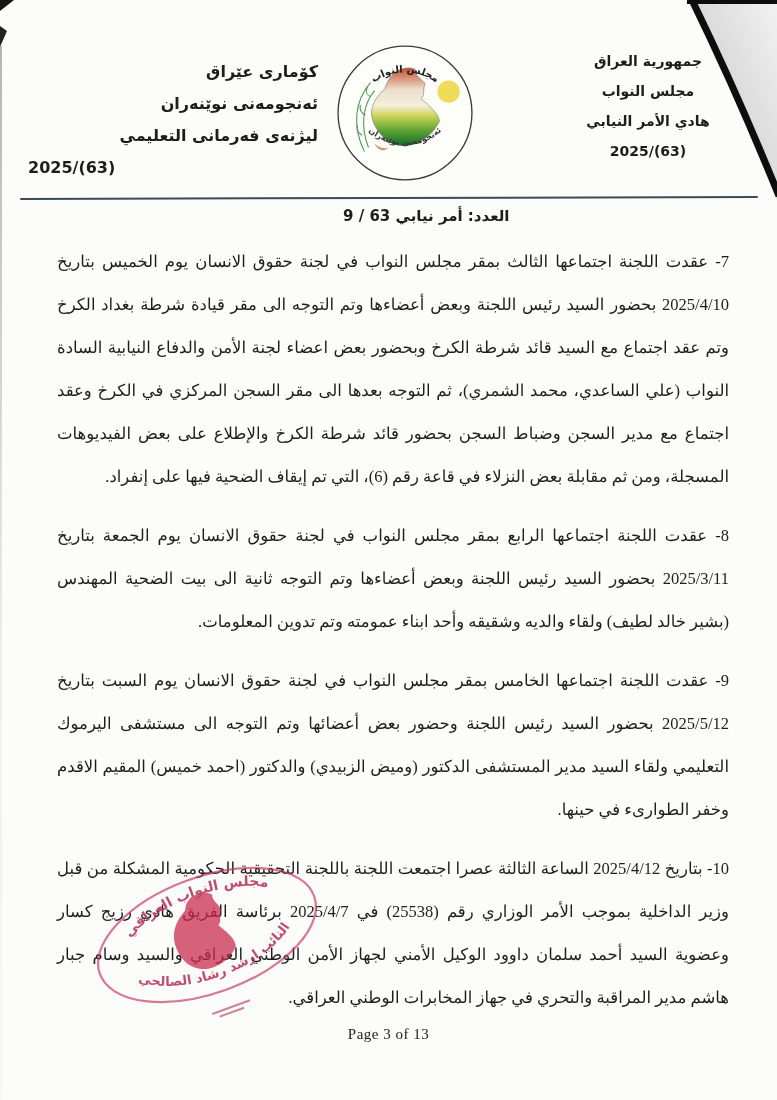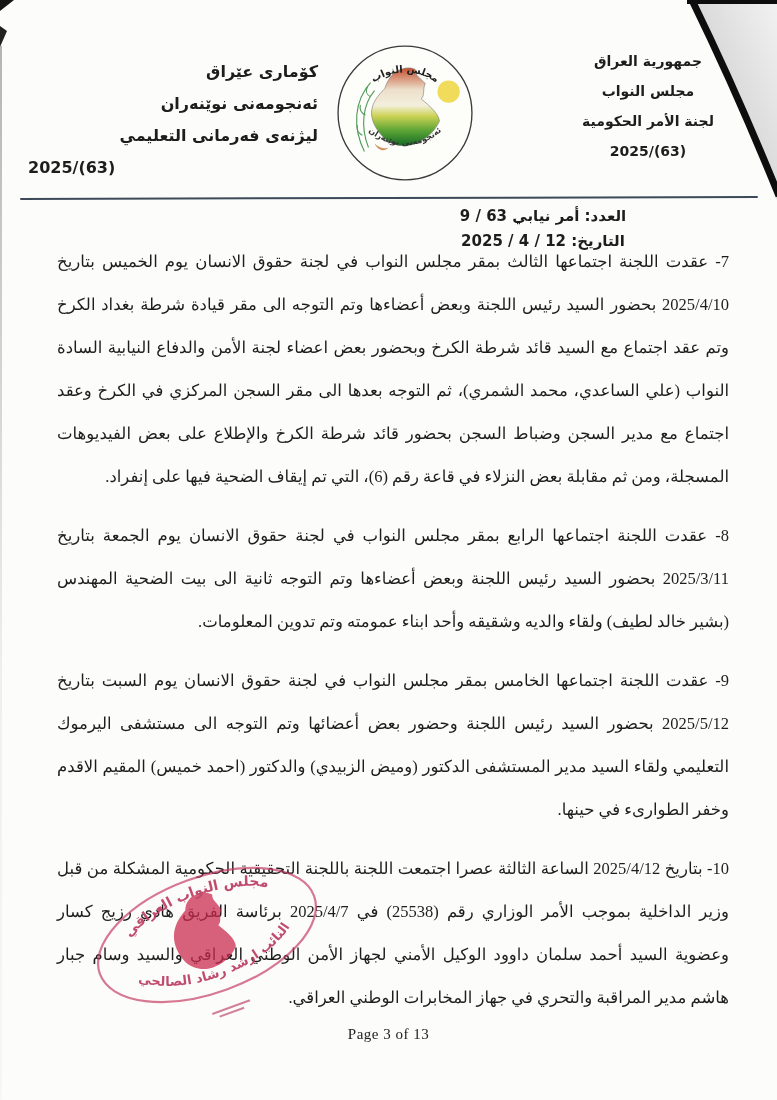--- a/index.html
+++ b/index.html
@@ -24,21 +24,21 @@
   .hdr-right{position:absolute; top:46px; right:24px; width:210px;
     text-align:center; direction:rtl; font-weight:bold; font-size:14px; line-height:30px;}
   .hdr-left{position:absolute; top:56px; left:28px; width:290px;
     direction:rtl; font-weight:bold; font-size:16px; line-height:32px;}
   .num-line{direction:ltr; unicode-bidi:isolate;}
   .emblem{position:absolute; top:40px; left:334px; width:142px; height:146px;}
   
   .separator{position:absolute; top:197px; left:20px; width:738px; height:2.4px;
     background:var(--separator); transform:rotate(-0.15deg); border-radius:2px;}
   .meta{position:absolute; top:204px; right:34px; width:400px;
-    direction:rtl; text-align:center; font-weight:bold; font-size:15px; line-height:25px;}
+    direction:rtl; text-align:left; font-weight:bold; font-size:15px; line-height:25px;}
   .meta div{white-space:nowrap;}
   
   .body-text{position:absolute; top:224px; right:32px; width:704px;
     direction:rtl; text-align:justify; font-size:16.5px; line-height:43px;}
   .body-text p{margin:16px; padding:0;font-family:Liberation Serif, serif;}
   
   .stamp{position:absolute; top:846px; left:72px; width:270px; height:178px; opacity:.9;}
   
   .footer{position:absolute; top:1026px; left:0; width:777px; text-align:center;
     font-family:"Liberation Serif", serif; font-size:15px; color:#222; letter-spacing:.5px;}
@@ -60,21 +60,21 @@
       </linearGradient>
     </defs>
     <polygon points="36,0 120,0 120,200" fill="url(#foldg)"></polygon>
     <path d="M33,-4 Q80,92 122,196" fill="none" stroke="#0d0d0d" stroke-width="7"></path>
     <rect x="30" y="0" width="90" height="4" fill="#0d0d0d"></rect>
   </svg>
 
   <div class="hdr-right">
     <div>جمهورية العراق</div>
     <div>مجلس النواب</div>
-    <div>لجنة الأمر الحكومية</div>
+    <div>هادي الأمر النيابي</div>
     <div class="num-line">2025/(63)</div>
   </div>
 
   <div class="hdr-left">
     <div>كۆمارى عێراق</div>
     <div>ئەنجومەنى نوێنەران</div>
     <div>لیژنەى فەرمانى التعليمي</div>
     <div class="num-line">2025/(63)</div>
   </div>
 
@@ -107,21 +107,20 @@
     </text>
     <text font-size="8" font-weight="bold" fill="#333" text-anchor="middle" font-family="DejaVu Sans, sans-serif">
       <textPath href="#embBot" startOffset="50%">ئەنجومەنى نوێنەران</textPath>
     </text>
   </svg>
 
   <div class="separator"></div>
 
   <div class="meta">
     <div>العدد: أمر نيابي 63 / 9</div>
-    <div>التاريخ: 12 / 4 / 2025</div>
   </div>
 
   <div class="body-text">
     <p>7- عقدت اللجنة اجتماعها الثالث بمقر مجلس النواب في لجنة حقوق الانسان يوم الخميس بتاريخ 2025/4/10 بحضور السيد رئيس اللجنة وبعض أعضاءها وتم التوجه الى مقر قيادة شرطة بغداد الكرخ وتم عقد اجتماع مع السيد قائد شرطة الكرخ وبحضور بعض اعضاء لجنة الأمن والدفاع النيابية السادة النواب (علي الساعدي، محمد الشمري)، ثم التوجه بعدها الى مقر السجن المركزي في الكرخ وعقد اجتماع مع مدير السجن وضباط السجن بحضور قائد شرطة الكرخ والإطلاع على بعض الفيديوهات المسجلة، ومن ثم مقابلة بعض النزلاء في قاعة رقم (6)، التي تم إيقاف الضحية فيها على إنفراد.</p>
     <p>8- عقدت اللجنة اجتماعها الرابع بمقر مجلس النواب في لجنة حقوق الانسان يوم الجمعة بتاريخ 2025/3/11 بحضور السيد رئيس اللجنة وبعض أعضاءها وتم التوجه ثانية الى بيت الضحية المهندس (بشير خالد لطيف) ولقاء والديه وشقيقه وأحد ابناء عمومته وتم تدوين المعلومات.</p>
     <p>9- عقدت اللجنة اجتماعها الخامس بمقر مجلس النواب في لجنة حقوق الانسان يوم السبت بتاريخ 2025/5/12 بحضور السيد رئيس اللجنة وحضور بعض أعضائها وتم التوجه الى مستشفى اليرموك التعليمي ولقاء السيد مدير المستشفى الدكتور (وميض الزبيدي) والدكتور (احمد خميس) المقيم الاقدم وخفر الطوارىء في حينها.</p>
     <p>10- بتاريخ 2025/4/12 الساعة الثالثة عصرا اجتمعت اللجنة باللجنة التحقيقية الحكومية المشكلة من قبل وزير الداخلية بموجب الأمر الوزاري رقم (25538) في 2025/4/7 برئاسة الفريق هادي رزيج كسار وعضوية السيد أحمد سلمان داوود الوكيل الأمني لجهاز الأمن الوطني العراقي والسيد وسام جبار هاشم مدير المراقبة والتحري في جهاز المخابرات الوطني العراقي.</p>
   </div>
 
   <svg class="stamp" viewBox="-135 -89 270 178">

